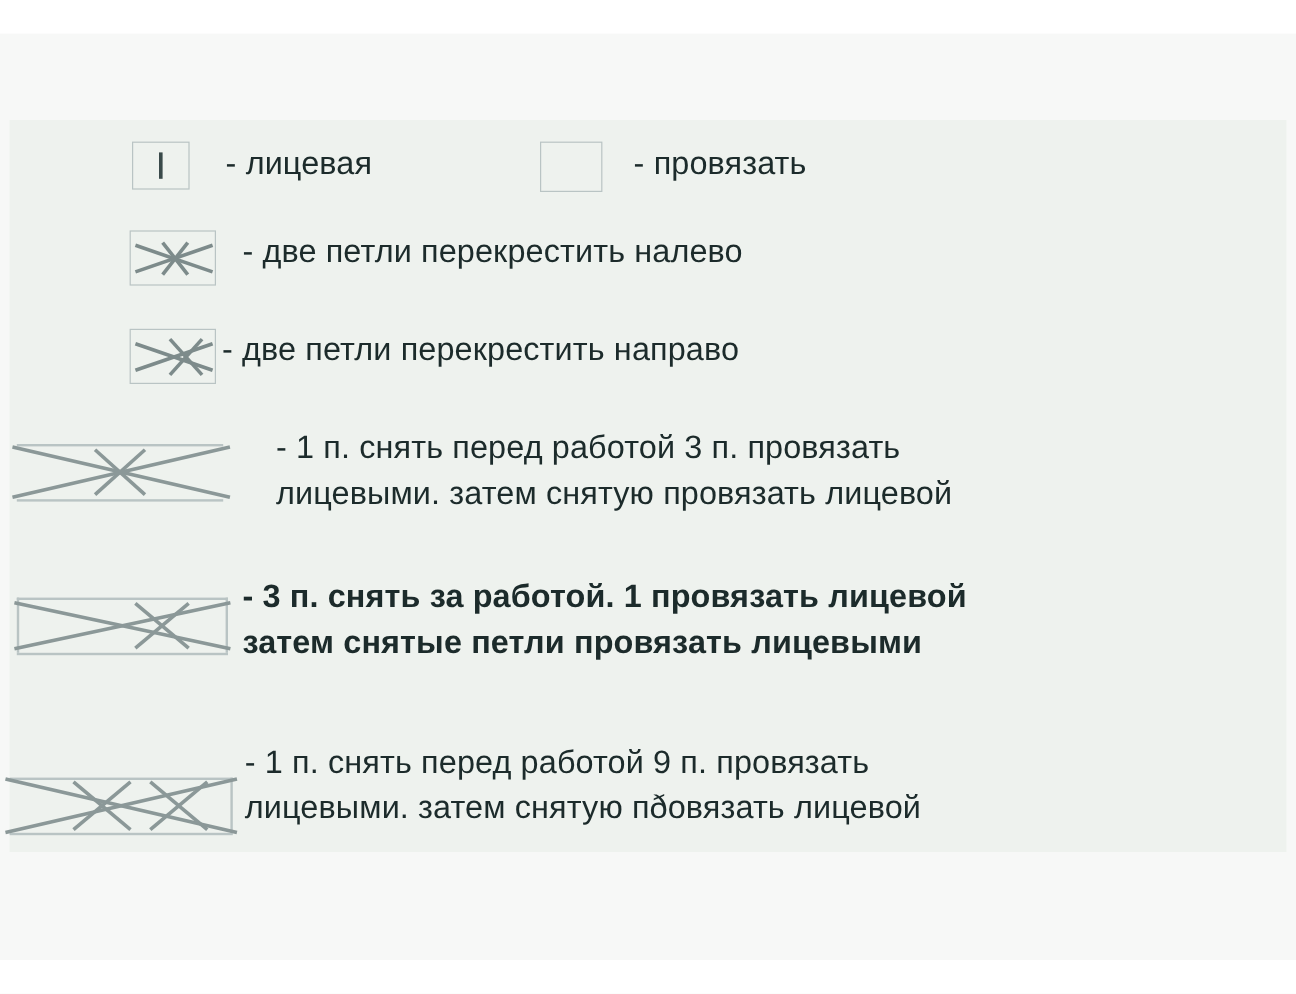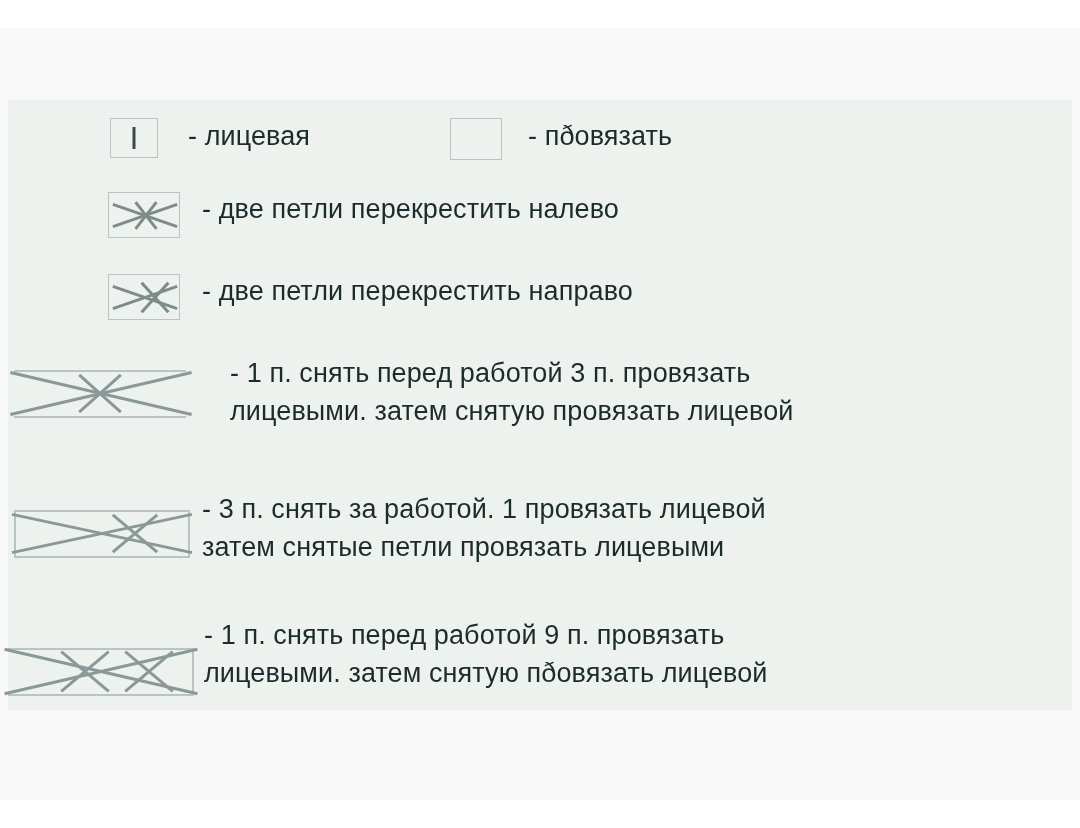--- a/index.html
+++ b/index.html
@@ -113,21 +113,21 @@
           <div class="vbar"></div>
         </div>
       </div>
       <div class="txt" style="margin-left:26px;margin-top:-1px;">- лицевая</div>
     </div>
 
     <div class="row" style="left:450px; top:18px;">
       <div class="sym" style="width:52px;height:42px;">
         <div class="cell" style="position:absolute;left:0;top:0;width:52px;height:42px;"></div>
       </div>
-      <div class="txt" style="margin-left:26px;margin-top:-1px;">- пðовязать</div>
+      <div class="txt" style="margin-left:26px;margin-top:-1px;">- провязать</div>
     </div>
 
     <div class="row" style="left:108px; top:92px;">
       <div class="sym" style="width:72px;height:46px;">
         <div class="cell" style="position:absolute;left:0;top:0;width:72px;height:46px;">
           <div class="x-line" style="left:2px;top:21px;width:68px;height:3px;transform:rotate(19deg);"></div>
           <div class="x-line" style="left:2px;top:21px;width:68px;height:3px;transform:rotate(-19deg);"></div>
           <div class="x-line" style="left:20px;top:21px;width:34px;height:3px;transform:rotate(52deg);"></div>
           <div class="x-line" style="left:20px;top:21px;width:34px;height:3px;transform:rotate(-52deg);"></div>
         </div>
@@ -137,39 +137,39 @@
 
     <div class="row" style="left:108px; top:174px;">
       <div class="sym" style="width:72px;height:46px;">
         <div class="cell" style="position:absolute;left:0;top:0;width:72px;height:46px;">
           <div class="x-line" style="left:2px;top:21px;width:68px;height:3px;transform:rotate(-19deg);"></div>
           <div class="x-line" style="left:2px;top:21px;width:68px;height:3px;transform:rotate(19deg);"></div>
           <div class="x-line" style="left:26px;top:21px;width:40px;height:3px;transform:rotate(48deg);"></div>
           <div class="x-line" style="left:26px;top:21px;width:40px;height:3px;transform:rotate(-48deg);"></div>
         </div>
       </div>
-      <div class="txt" style="margin-left:22px;margin-top:-2px;text-align:center;">- две петли перекрестить направо</div>
+      <div class="txt" style="margin-left:5px;margin-top:-2px;text-align:center;">- две петли перекрестить направо</div>
     </div>
 
     <div class="row" style="left:14px; top:262px;gap:30px;">
       <div class="sym" style="width:172px;height:62px;">
         <div style="position:absolute;left:0;top:0;width:172px;height:62px;">
           <div class="hline" style="left:0;top:8px;width:172px;"></div>
           <div class="hline" style="left:0;top:54px;width:172px;"></div>
           <div class="long-x" style="left:-6px;top:30px;width:186px;height:3px;transform:rotate(13deg);"></div>
           <div class="long-x" style="left:-6px;top:30px;width:186px;height:3px;transform:rotate(-13deg);"></div>
           <div class="long-x" style="left:58px;top:30px;width:56px;height:3px;transform:rotate(42deg);"></div>
           <div class="long-x" style="left:58px;top:30px;width:56px;height:3px;transform:rotate(-42deg);"></div>
         </div>
       </div>
       <div class="txt" style="margin-left:14px;margin-top:-8px;">- 1 п. снять перед работой 3 п. провязать
 лицевыми. затем снятую провязать лицевой</div>
     </div>
 
-    <div class="row" style="left:14px; top:400px;">
+    <div class="row" style="left:14px; top:388px;font-weight:bold;">
       <div class="sym" style="width:176px;height:62px;">
         <div style="position:absolute;left:0;top:0;width:176px;height:62px;">
           <div class="hline" style="left:0;top:10px;width:176px;"></div>
           <div class="hline" style="left:0;top:56px;width:176px;"></div>
           <div class="vline" style="left:0;top:10px;height:46px;"></div>
           <div class="vline" style="left:174px;top:10px;height:46px;"></div>
           <div class="long-x" style="left:-4px;top:32px;width:184px;height:3px;transform:rotate(-12deg);"></div>
           <div class="long-x" style="left:-4px;top:32px;width:184px;height:3px;transform:rotate(12deg);"></div>
           <div class="long-x" style="left:92px;top:32px;width:58px;height:3px;transform:rotate(40deg);"></div>
           <div class="long-x" style="left:92px;top:32px;width:58px;height:3px;transform:rotate(-40deg);"></div>

